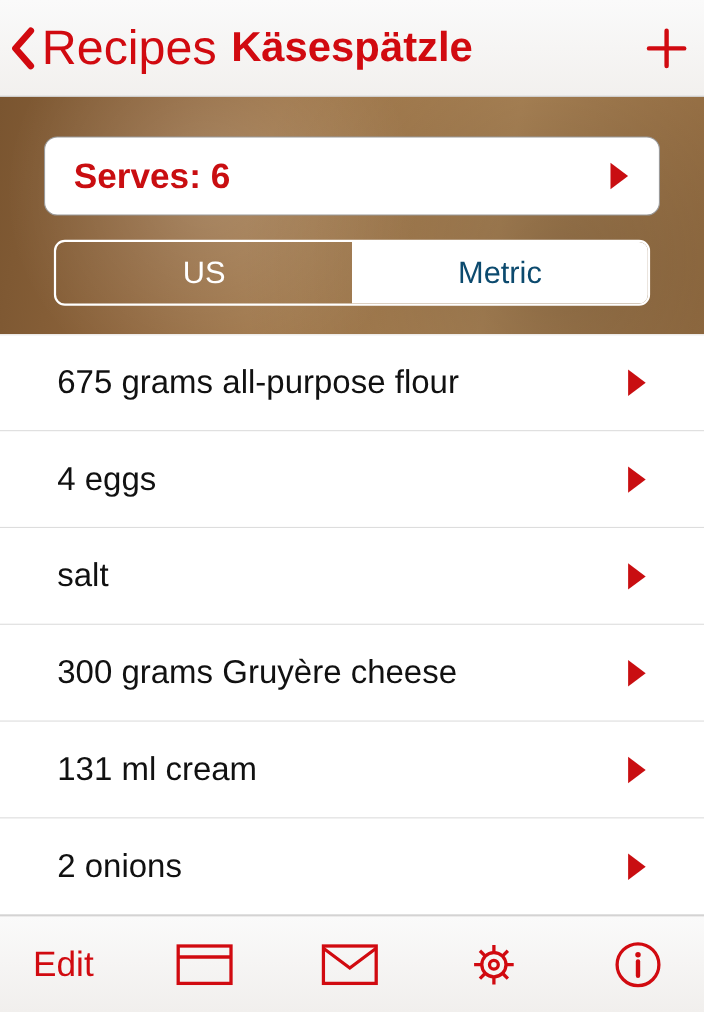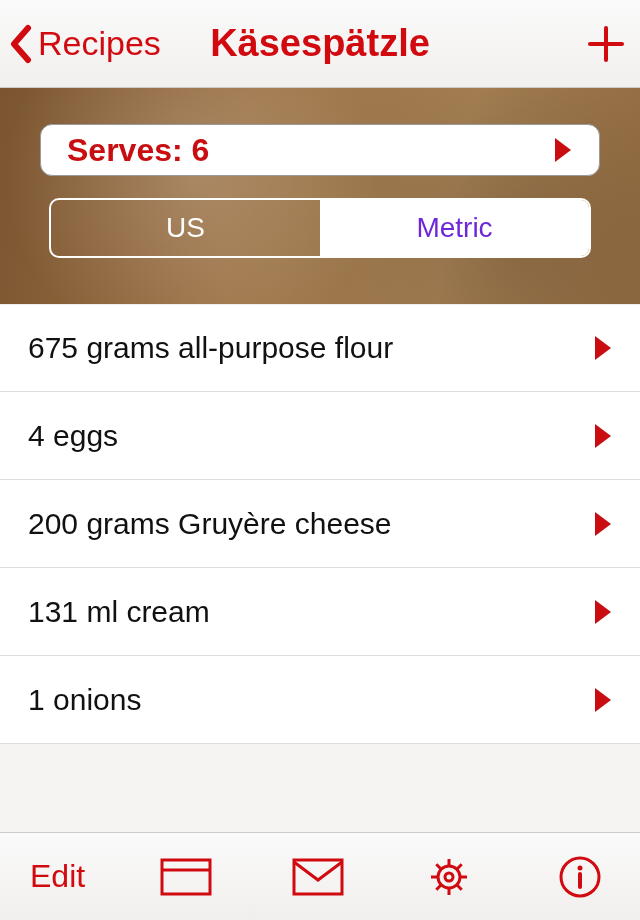--- a/index.html
+++ b/index.html
@@ -7,21 +7,21 @@
   .header {
     height: 88px;
     width: 100%;
     background: linear-gradient(#fafafa,#f2f0ee);
     border-bottom: 1px solid #ccc;
     display:flex;
     align-items:center;
     position:relative;
     padding: 0 14px 0 8px;
   }
-  .back-btn { display:flex; align-items:center; color:#d10a10; font-size:34px; font-weight:400; cursor:pointer; }
+  .back-btn { display:flex; align-items:center; color:#d10a10; font-size:44px; font-weight:400; cursor:pointer; }
   .back-chevron { display:inline-block; margin-right:6px; }
   .back-chevron svg { display:block; }
   .title {
     position:absolute; left:0; right:0; text-align:center;
     color:#d10a10; font-size:38px; font-weight:600; pointer-events:none;
   }
   .add-btn { margin-left:auto; color:#d10a10; cursor:pointer; }
   .add-btn svg { display:block; }
 
   .hero {
@@ -29,41 +29,41 @@
     width:100%;
     background:
       radial-gradient(circle at 30% 40%, rgba(255,255,255,0.18), transparent 40%),
       radial-gradient(circle at 80% 70%, rgba(0,0,0,0.20), transparent 55%),
       linear-gradient(100deg, #7a5530 0%, #8e653c 22%, #a37a4c 45%, #b38a5a 70%, #9b7245 100%);
     padding: 36px 40px 22px 40px;
     display:flex; flex-direction:column; gap:22px;
   }
   .serves-box {
     background:#fff; border:1px solid #9a9a9a; border-radius:12px;
-    height:52px; display:flex; align-items:center; padding:0 26px;
+    height:72px; display:flex; align-items:center; padding:0 26px;
     cursor:pointer;
   }
   .serves-text { color:#c90e11; font-size:32px; font-weight:700; flex:1; }
   .serves-arrow svg { display:block; }
 
   .seg {
     display:flex; width:542px; height:60px; border:2px solid #fff; border-radius:10px; overflow:hidden;
     align-self:center;
   }
   .seg .tab {
     flex:1; display:flex; align-items:center; justify-content:center;
     font-size:28px; cursor:pointer;
   }
   .seg .tab.inactive { color:#fff; background:transparent; }
-  .seg .tab.active { background:#fff; color:#6d28d9; font-weight:500; }
+  .seg .tab.active { background:#fff; color:#0c4a6e; font-weight:500; }
 
   .list { background:#fff; }
   .row {
     display:flex; align-items:center;
-    padding: 0 28px;
+    padding: 0 52px;
     height:88px;
     border-bottom:1px solid #ddd;
     cursor:pointer;
   }
   .row:first-child { border-top:1px solid #eee; }
   .row-label { flex:1; font-size:30px; color:#111; font-weight:400; }
   .row-arrow svg { display:block; }
 
   .toolbar {
     position:absolute; bottom:0; left:0; right:0;
@@ -124,37 +124,45 @@
   </div>
   <div class="row">
     <div class="row-label">4 eggs</div>
     <span class="row-arrow">
         <svg width="18" height="26" viewBox="0 0 18 26">
           <polygon points="1,1 17,13 1,25" fill="#c90e11"></polygon>
         </svg>
       </span>
   </div>
   <div class="row">
-    <div class="row-label">200 grams Gruyère cheese</div>
+    <div class="row-label"> salt</div>
+    <span class="row-arrow">
+        <svg width="18" height="26" viewBox="0 0 18 26">
+          <polygon points="1,1 17,13 1,25" fill="#c90e11"></polygon>
+        </svg>
+      </span>
+  </div>
+  <div class="row">
+    <div class="row-label">300 grams Gruyère cheese</div>
     <span class="row-arrow">
         <svg width="18" height="26" viewBox="0 0 18 26">
           <polygon points="1,1 17,13 1,25" fill="#c90e11"></polygon>
         </svg>
       </span>
   </div>
   <div class="row">
     <div class="row-label">131 ml cream</div>
     <span class="row-arrow">
         <svg width="18" height="26" viewBox="0 0 18 26">
           <polygon points="1,1 17,13 1,25" fill="#c90e11"></polygon>
         </svg>
       </span>
   </div>
   <div class="row">
-    <div class="row-label">1 onions</div>
+    <div class="row-label">2 onions</div>
     <span class="row-arrow">
         <svg width="18" height="26" viewBox="0 0 18 26">
           <polygon points="1,1 17,13 1,25" fill="#c90e11"></polygon>
         </svg>
       </span>
   </div>
 </div>
 
 <div class="toolbar">
   <div class="edit">Edit</div>

